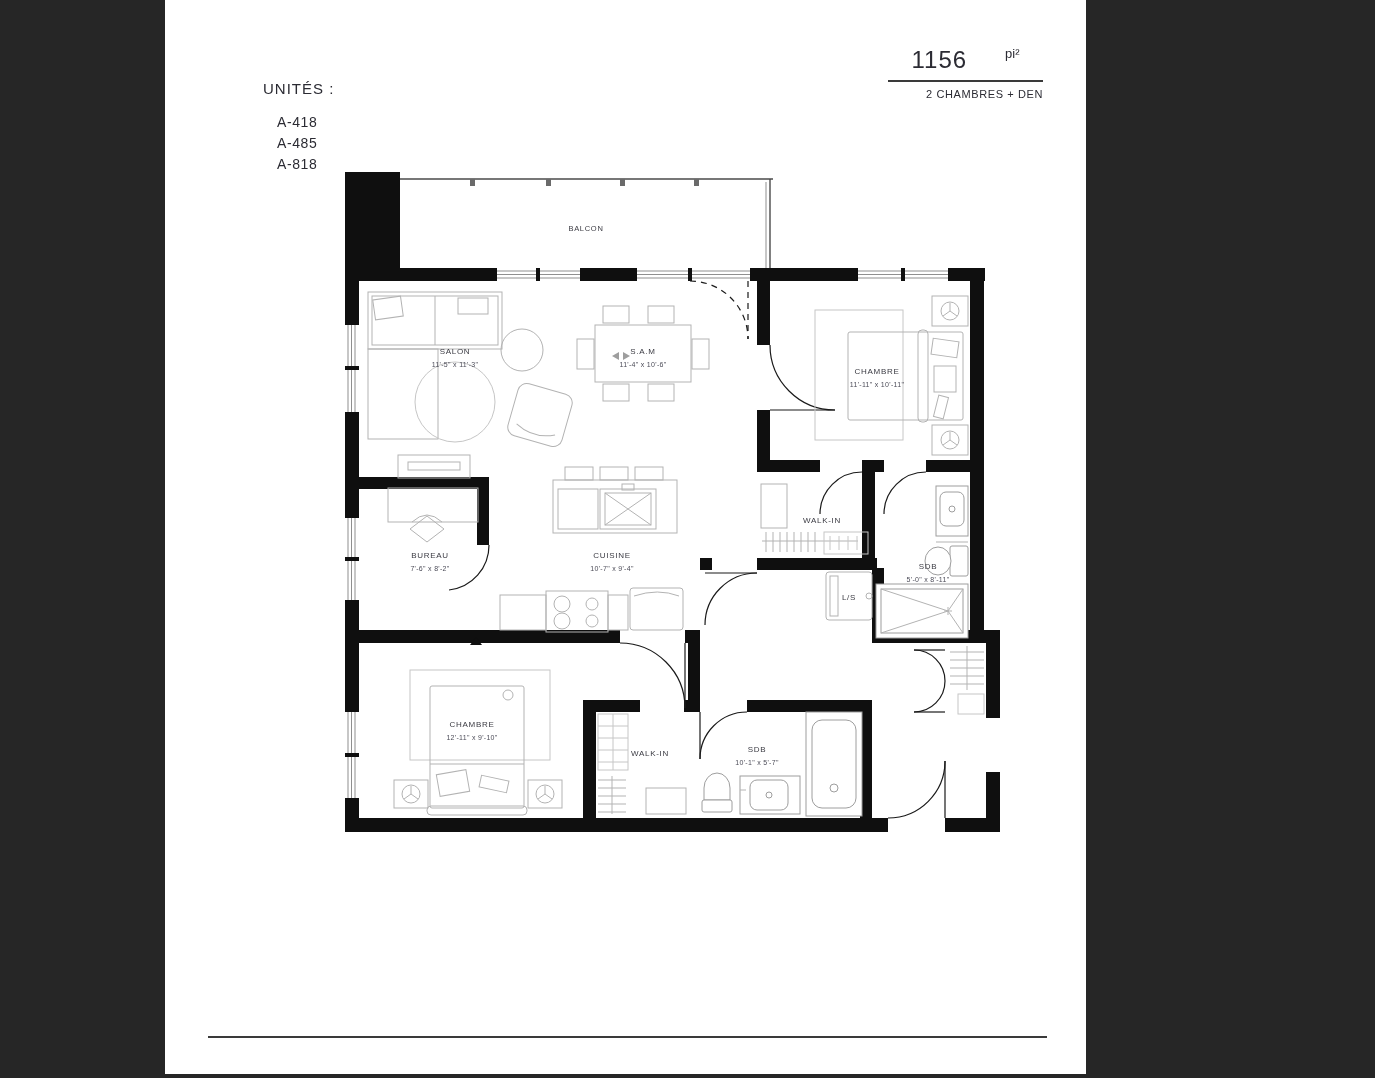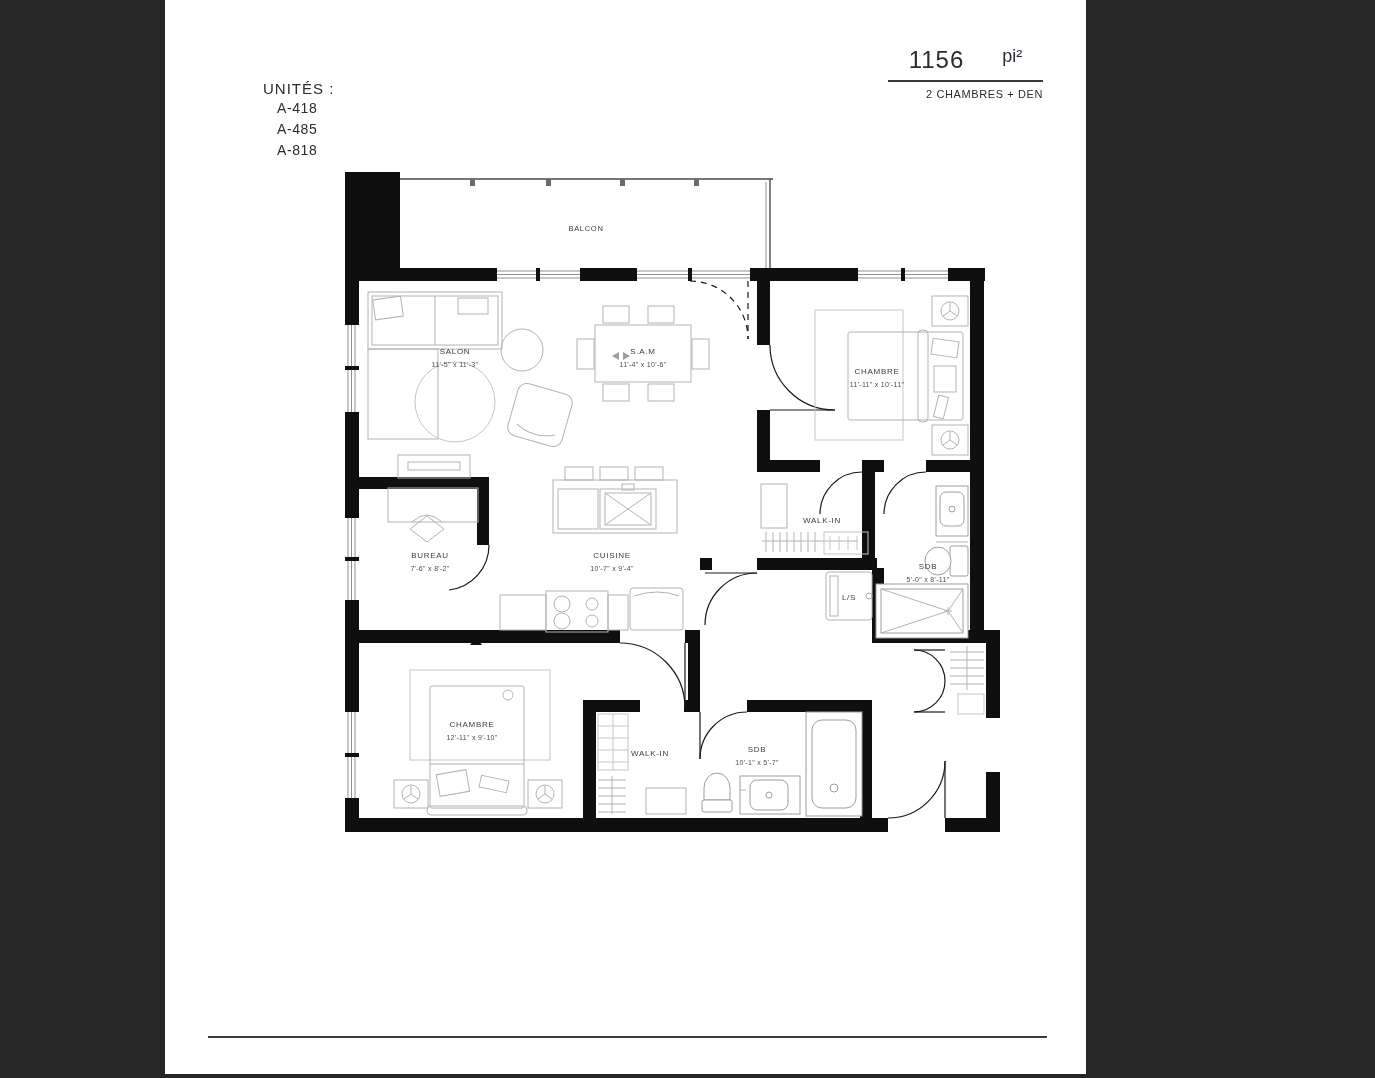--- a/index.html
+++ b/index.html
@@ -8,27 +8,27 @@
     background:#ffffff;
     font-family:"Liberation Sans", sans-serif;
   }
   .frame{position:absolute;background:#262626;}
   #frame-left{left:0;top:0;width:165px;height:1078px;}
   #frame-right{left:1086px;top:0;width:289px;height:1078px;}
   #frame-bottom{left:0;top:1074px;width:1375px;height:4px;}
 
   .units-block{position:absolute;left:263px;top:80px;color:#2b2b33;}
   .units-title{font-size:15px;letter-spacing:1px;font-weight:500;text-align:center;}
-  .units-list{margin-top:1px;padding-left:14px;}
+  .units-list{margin-top:15px;padding-left:14px;}
   .unit-item{font-size:14px;letter-spacing:.6px;line-height:21px;}
 
   .area-block{position:absolute;left:888px;top:46px;width:155px;color:#2b2b33;}
   .area-top{display:flex;align-items:flex-start;justify-content:center;gap:38px;padding-bottom:6px;}
   .area-value{font-size:24px;font-weight:500;letter-spacing:1px;}
-  .area-unit{font-size:18px;}
+  .area-unit{font-size:13px;}
   .area-rule{height:2px;background:#3a3a3a;}
   .area-subtitle{margin-top:6px;text-align:right;font-size:11px;letter-spacing:.6px;font-weight:400;}
 
   #bottom-rule{position:absolute;left:208px;top:1036px;width:839px;height:2px;background:#3a3a3a;}
 
   #plan-wrap{position:absolute;left:340px;top:168px;width:670px;height:670px;text-align:center;}
   svg text{font-family:"Liberation Sans", sans-serif;}
   .room-name{font-size:8px;fill:#3a3a42;letter-spacing:.7px;}
   .room-dims{font-size:7px;fill:#4c4c58;letter-spacing:.3px;}
   .balcon-name{font-size:7.5px;fill:#3a3a42;letter-spacing:.7px;}

